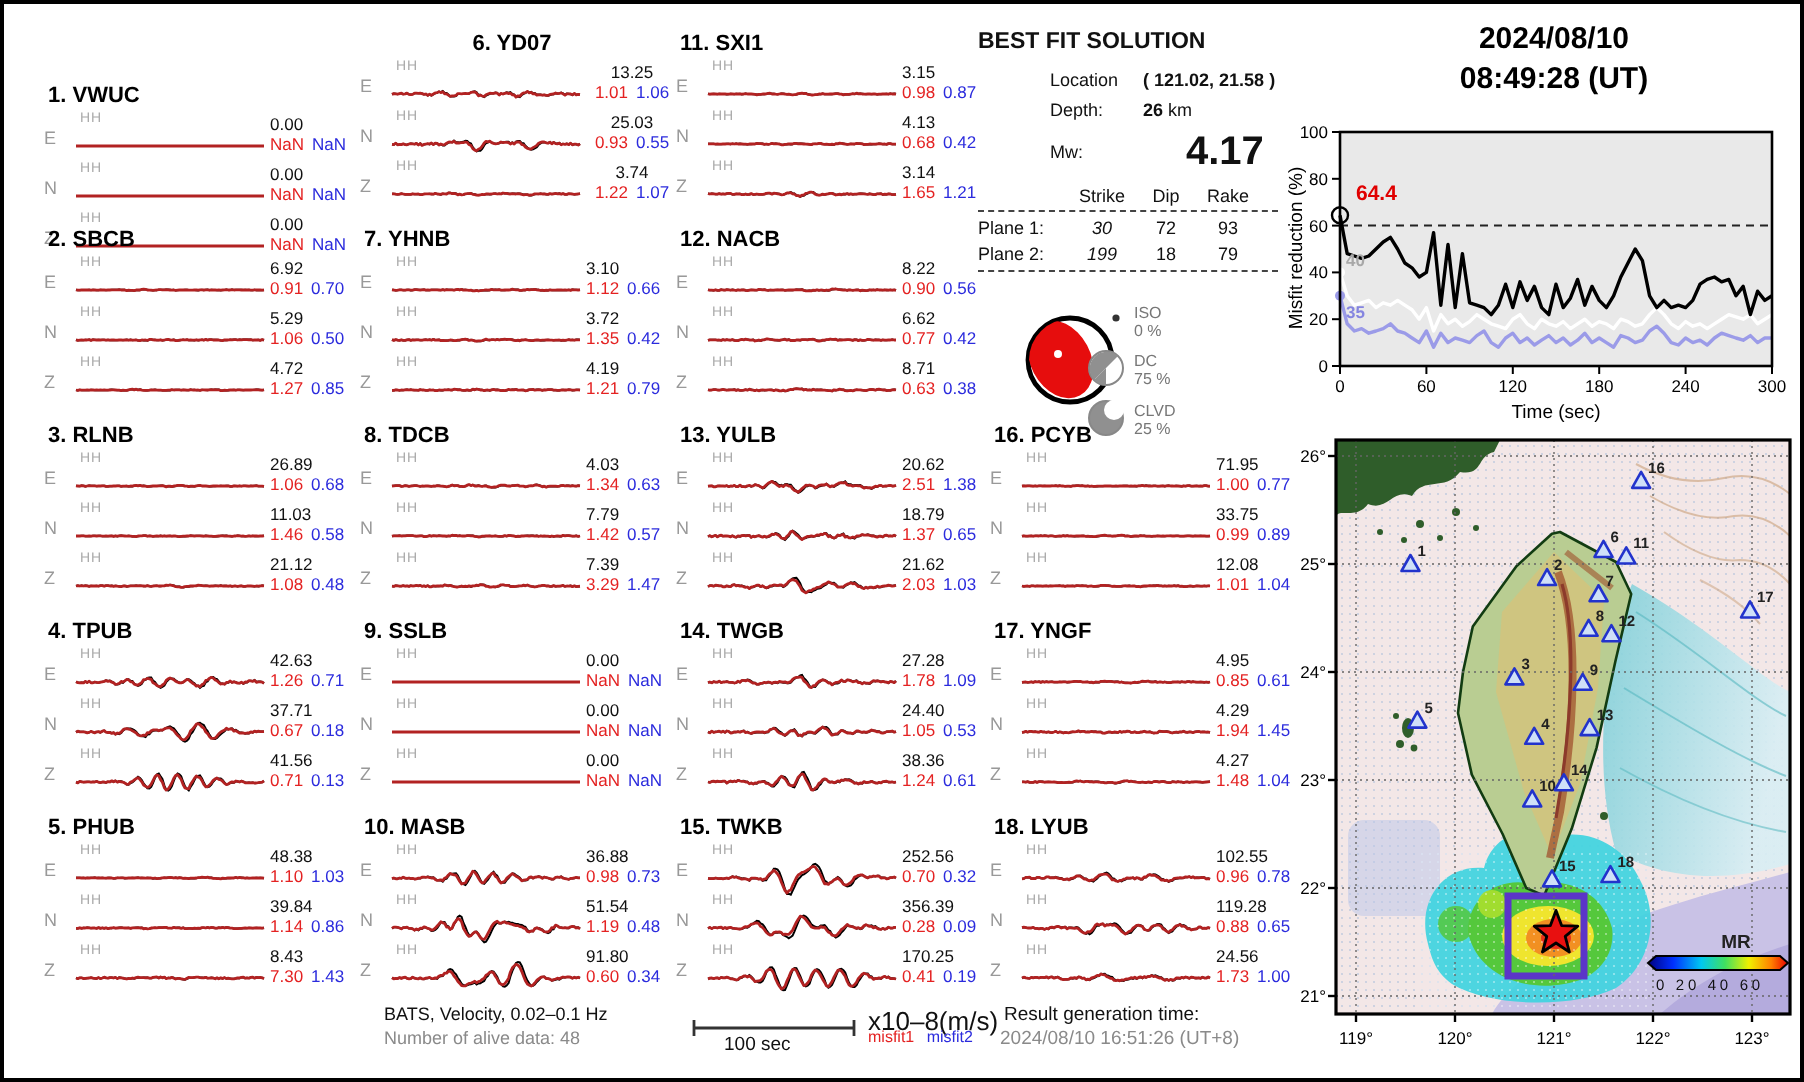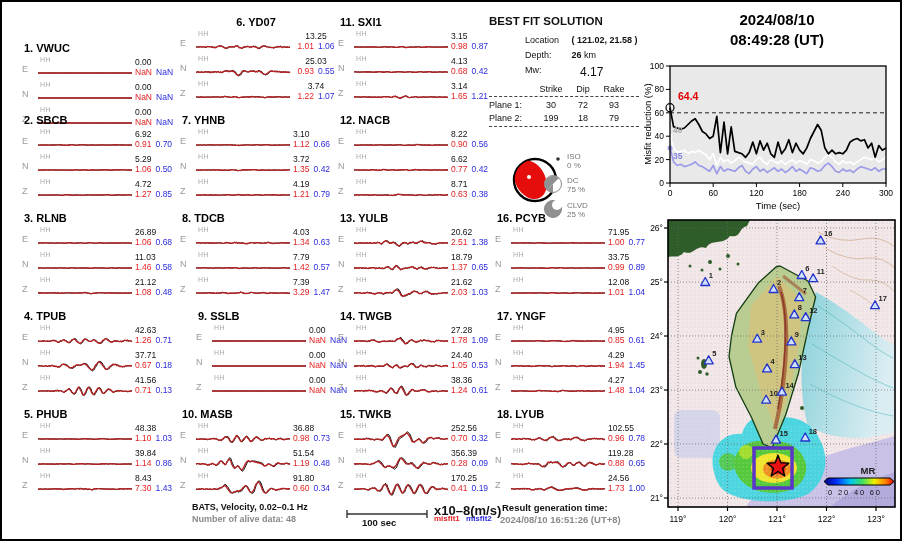--- a/index.html
+++ b/index.html
@@ -15,35 +15,35 @@
   .nums{position:absolute;left:119px;top:0;width:46px;font-size:8.5px;line-height:10px;white-space:nowrap;}
   .amp{color:#111;}
   .m1{color:#e42222;}
   .m2{color:#2b2bdd;margin-left:4px;}
   
   .sol{position:absolute;left:487px;top:13px;width:170px;font-size:9px;}
   .sol-title{font-size:11.5px;font-weight:bold;margin-bottom:8px;}
   .sol-line{margin-bottom:5px;}
   .lab{display:inline-block;width:44px;padding-left:36px;}
   .bold{font-weight:bold;}
-  .mwv{font-size:12px;font-weight:normal;margin-left:11px;}
+  .mwv{font-size:20px;font-weight:bold;margin-left:24px;}
   .sol-tab{position:relative;margin-top:4px;width:150px;}
   .thead span{display:inline-block;text-align:center;font-size:9px;}
   .h0{width:44px;} .h1{width:36px;} .h2{width:28px;} .h3{width:34px;}
   .dash{border-top:1.5px dashed #444;margin:2px 0 3px 0;width:150px;}
   .prow{margin:3px 0;}
   .prow .pl{display:inline-block;width:44px;}
   .prow .pv{display:inline-block;text-align:center;}
-  .pv1{width:36px;} .pv2{width:28px;} .pv3{width:34px;}
+  .pv1{width:36px;font-style:italic;} .pv2{width:28px;} .pv3{width:34px;}
   .decomp{position:absolute;font-size:8px;color:#777;line-height:9px;}
   .decomp .dn{display:block;}
   
   .titleblock{position:absolute;left:648px;top:8px;width:254px;text-align:center;
               font-size:15px;font-weight:bold;line-height:20px;color:#000;}
-  .footer-text{position:absolute;font-size:9px;font-weight:bold;}
+  .footer-text{position:absolute;font-size:9px;}
   .gray{color:#8a8a8a;}
   svg text{font-family:"Liberation Sans",sans-serif;}
 </style>
 </head>
 <body>
 
 <div class="screen">
 
   <div id="stations" style="position:absolute;left:0;top:0;width:648px;height:541px;">
       <div class="station" style="left: 14px; top: 14px; margin-top: 26px;">
@@ -351,21 +351,21 @@
           <svg class="tr" width="96" height="23">
             <polyline points="0.0,13.1 0.9,13.2 1.9,12.8 2.8,12.9 3.8,13.1 4.7,13.1 5.6,12.8 6.6,13.1 7.5,12.9 8.5,13.2 9.4,12.8 10.3,13.0 11.3,12.9 12.2,12.7 13.2,12.9 14.1,12.7 15.0,13.1 16.0,12.9 16.9,13.2 17.9,12.8 18.8,13.4 19.7,13.4 20.7,13.0 21.6,13.2 22.6,13.1 23.5,13.1 24.4,12.9 25.4,13.1 26.3,12.4 27.3,12.7 28.2,12.8 29.1,12.6 30.1,12.9 31.0,13.2 32.0,13.4 32.9,13.5 33.8,13.3 34.8,13.1 35.7,13.4 36.7,13.2 37.6,13.4 38.5,13.0 39.5,13.4 40.4,13.0 41.4,13.0 42.3,12.7 43.2,12.8 44.2,12.2 45.1,12.2 46.1,12.4 47.0,12.9 47.9,13.0 48.9,13.5 49.8,13.5 50.8,13.5 51.7,13.6 52.6,13.4 53.6,13.1 54.5,12.6 55.5,12.4 56.4,12.6 57.3,12.6 58.3,12.5 59.2,13.1 60.2,13.1 61.1,13.3 62.0,13.3 63.0,13.1 63.9,13.0 64.9,13.0 65.8,12.7 66.7,12.8 67.7,12.5 68.6,12.8 69.6,13.1 70.5,13.2 71.4,13.5 72.4,13.3 73.3,13.0 74.3,13.0 75.2,12.7 76.1,12.7 77.1,13.0 78.0,12.9 79.0,13.2 79.9,13.2 80.8,12.8 81.8,13.2 82.7,13.1 83.7,13.1 84.6,13.0 85.5,12.7 86.5,13.2 87.4,13.0 88.4,13.0 89.3,12.8 90.2,13.3 91.2,12.9 92.1,13.3 93.1,13.2 94.0,13.2" fill="none" stroke="#000" stroke-width="1"></polyline>
             <polyline points="0.0,13.1 0.9,13.2 1.9,12.8 2.8,12.9 3.8,13.1 4.7,13.1 5.6,12.8 6.6,13.1 7.5,12.9 8.5,13.2 9.4,12.8 10.3,13.0 11.3,12.9 12.2,12.7 13.2,12.9 14.1,12.7 15.0,13.2 16.0,12.9 16.9,13.3 17.9,12.8 18.8,13.4 19.7,13.4 20.7,12.9 21.6,13.1 22.6,13.0 23.5,13.0 24.4,12.9 25.4,13.0 26.3,12.4 27.3,12.7 28.2,12.9 29.1,12.7 30.1,13.1 31.0,13.3 32.0,13.5 32.9,13.5 33.8,13.3 34.8,13.0 35.7,13.3 36.7,13.1 37.6,13.3 38.5,12.9 39.5,13.2 40.4,12.9 41.4,12.9 42.3,12.6 43.2,12.8 44.2,12.3 45.1,12.4 46.1,12.6 47.0,13.2 47.9,13.2 48.9,13.6 49.8,13.5 50.8,13.3 51.7,13.4 52.6,13.2 53.6,12.9 54.5,12.4 55.5,12.4 56.4,12.6 57.3,12.7 58.3,12.7 59.2,13.3 60.2,13.2 61.1,13.3 62.0,13.2 63.0,13.0 63.9,12.9 64.9,12.9 65.8,12.6 66.7,12.9 67.7,12.5 68.6,12.9 69.6,13.2 70.5,13.3 71.4,13.5 72.4,13.3 73.3,13.0 74.3,12.9 75.2,12.7 76.1,12.7 77.1,13.0 78.0,12.9 79.0,13.2 79.9,13.2 80.8,12.8 81.8,13.2 82.7,13.1 83.7,13.1 84.6,13.0 85.5,12.7 86.5,13.2 87.4,13.0 88.4,13.1 89.3,12.9 90.2,13.3 91.2,12.9 92.1,13.3 93.1,13.2 94.0,13.1" fill="none" stroke="#b22222" stroke-width="1.4" stroke-linejoin="round"></polyline>
           </svg>
           <div class="nums">
             <div class="amp">7.39</div>
             <div><span class="m1">3.29</span><span class="m2">1.47</span></div>
           </div>
         </div>
       </div>
-      <div class="station" style="left: 172px; top: 308px; margin-left: 16px;">
+      <div class="station" style="left: 172px; top: 308px;">
         <div class="st-head">9. SSLB</div>
         <div class="st-row">
           <span class="comp">E</span>
           <span class="ch">HH</span>
           <svg class="tr" width="96" height="23">
             <polyline points="0.0,13.0 0.9,13.0 1.9,13.0 2.8,13.0 3.8,13.0 4.7,13.0 5.6,13.0 6.6,13.0 7.5,13.0 8.5,13.0 9.4,13.0 10.3,13.0 11.3,13.0 12.2,13.0 13.2,13.0 14.1,13.0 15.0,13.0 16.0,13.0 16.9,13.0 17.9,13.0 18.8,13.0 19.7,13.0 20.7,13.0 21.6,13.0 22.6,13.0 23.5,13.0 24.4,13.0 25.4,13.0 26.3,13.0 27.3,13.0 28.2,13.0 29.1,13.0 30.1,13.0 31.0,13.0 32.0,13.0 32.9,13.0 33.8,13.0 34.8,13.0 35.7,13.0 36.7,13.0 37.6,13.0 38.5,13.0 39.5,13.0 40.4,13.0 41.4,13.0 42.3,13.0 43.2,13.0 44.2,13.0 45.1,13.0 46.1,13.0 47.0,13.0 47.9,13.0 48.9,13.0 49.8,13.0 50.8,13.0 51.7,13.0 52.6,13.0 53.6,13.0 54.5,13.0 55.5,13.0 56.4,13.0 57.3,13.0 58.3,13.0 59.2,13.0 60.2,13.0 61.1,13.0 62.0,13.0 63.0,13.0 63.9,13.0 64.9,13.0 65.8,13.0 66.7,13.0 67.7,13.0 68.6,13.0 69.6,13.0 70.5,13.0 71.4,13.0 72.4,13.0 73.3,13.0 74.3,13.0 75.2,13.0 76.1,13.0 77.1,13.0 78.0,13.0 79.0,13.0 79.9,13.0 80.8,13.0 81.8,13.0 82.7,13.0 83.7,13.0 84.6,13.0 85.5,13.0 86.5,13.0 87.4,13.0 88.4,13.0 89.3,13.0 90.2,13.0 91.2,13.0 92.1,13.0 93.1,13.0 94.0,13.0" fill="none" stroke="#000" stroke-width="1"></polyline>
             <polyline points="0.0,13.0 0.9,13.0 1.9,13.0 2.8,13.0 3.8,13.0 4.7,13.0 5.6,13.0 6.6,13.0 7.5,13.0 8.5,13.0 9.4,13.0 10.3,13.0 11.3,13.0 12.2,13.0 13.2,13.0 14.1,13.0 15.0,13.0 16.0,13.0 16.9,13.0 17.9,13.0 18.8,13.0 19.7,13.0 20.7,13.0 21.6,13.0 22.6,13.0 23.5,13.0 24.4,13.0 25.4,13.0 26.3,13.0 27.3,13.0 28.2,13.0 29.1,13.0 30.1,13.0 31.0,13.0 32.0,13.0 32.9,13.0 33.8,13.0 34.8,13.0 35.7,13.0 36.7,13.0 37.6,13.0 38.5,13.0 39.5,13.0 40.4,13.0 41.4,13.0 42.3,13.0 43.2,13.0 44.2,13.0 45.1,13.0 46.1,13.0 47.0,13.0 47.9,13.0 48.9,13.0 49.8,13.0 50.8,13.0 51.7,13.0 52.6,13.0 53.6,13.0 54.5,13.0 55.5,13.0 56.4,13.0 57.3,13.0 58.3,13.0 59.2,13.0 60.2,13.0 61.1,13.0 62.0,13.0 63.0,13.0 63.9,13.0 64.9,13.0 65.8,13.0 66.7,13.0 67.7,13.0 68.6,13.0 69.6,13.0 70.5,13.0 71.4,13.0 72.4,13.0 73.3,13.0 74.3,13.0 75.2,13.0 76.1,13.0 77.1,13.0 78.0,13.0 79.0,13.0 79.9,13.0 80.8,13.0 81.8,13.0 82.7,13.0 83.7,13.0 84.6,13.0 85.5,13.0 86.5,13.0 87.4,13.0 88.4,13.0 89.3,13.0 90.2,13.0 91.2,13.0 92.1,13.0 93.1,13.0 94.0,13.0" fill="none" stroke="#b22222" stroke-width="1.4" stroke-linejoin="round"></polyline>
           </svg>
           <div class="nums">
             <div class="amp">0.00</div>

